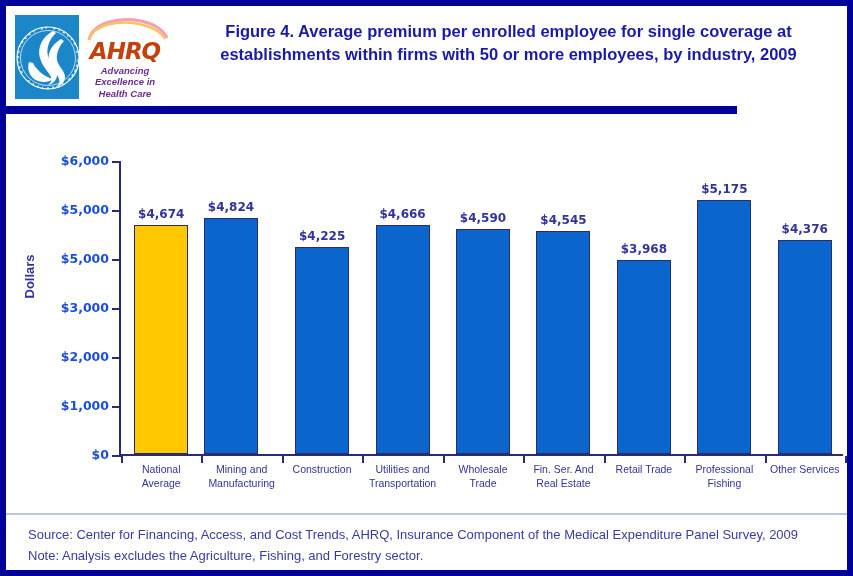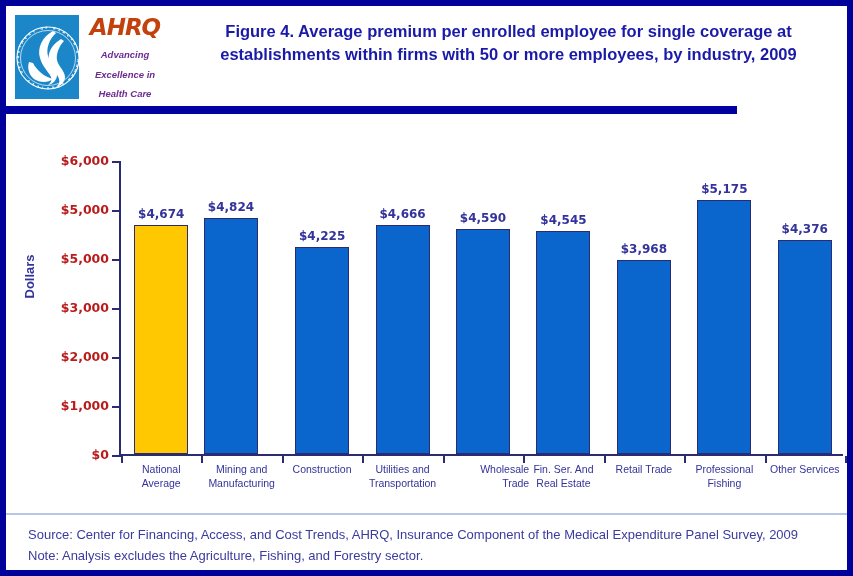--- a/index.html
+++ b/index.html
@@ -62,21 +62,20 @@
   }
   .ahrq-tag {
     font-family: "Liberation Sans", sans-serif;
     font-weight: bold;
     font-style: italic;
     font-size: 9.5px;
     color: #6B2C91;
     line-height: 1.18;
     text-align: right;
     white-space: nowrap;
-    margin-top: 8px;
   }
 
   #figure-title {
     position: absolute;
     left: 180px; top: 14px;
     width: 645px;
     text-align: center;
     font-family: "Liberation Sans", sans-serif;
     font-weight: bold;
     font-size: 16.5px;
@@ -144,21 +143,21 @@
     background: #2B2B73;
   }
   .ytick-label {
     position: absolute;
     left: -105px;
     width: 95px;
     text-align: right;
     font-family: "DejaVu Sans", sans-serif;
     font-weight: bold;
     font-size: 12.5px;
-    color: #b91c1c;
+    color: #1d4ed8;
     line-height: 1;
     margin-top: -6px;
   }
 
   .xtick-mark {
     position: absolute;
     bottom: -7px;
     width: 2px; height: 7px;
     background: #2B2B73;
   }
@@ -370,21 +369,21 @@
             <div>Mining and</div>
             <div>Manufacturing</div>
           </div>
           <div class="cat-label" style="left: 156.889px; width: 92.4444px;">
             <div>Construction</div>
           </div>
           <div class="cat-label" style="left: 237.333px; width: 92.4444px;">
             <div>Utilities and</div>
             <div>Transportation</div>
           </div>
-          <div class="cat-label" style="left: 317.778px; width: 92.4444px; text-align: right;">
+          <div class="cat-label" style="left: 317.778px; width: 92.4444px;">
             <div>Wholesale</div>
             <div>Trade</div>
           </div>
           <div class="cat-label" style="left: 398.222px; width: 92.4444px;">
             <div>Fin. Ser. And</div>
             <div>Real Estate</div>
           </div>
           <div class="cat-label" style="left: 478.667px; width: 92.4444px;">
             <div>Retail Trade</div>
           </div>

